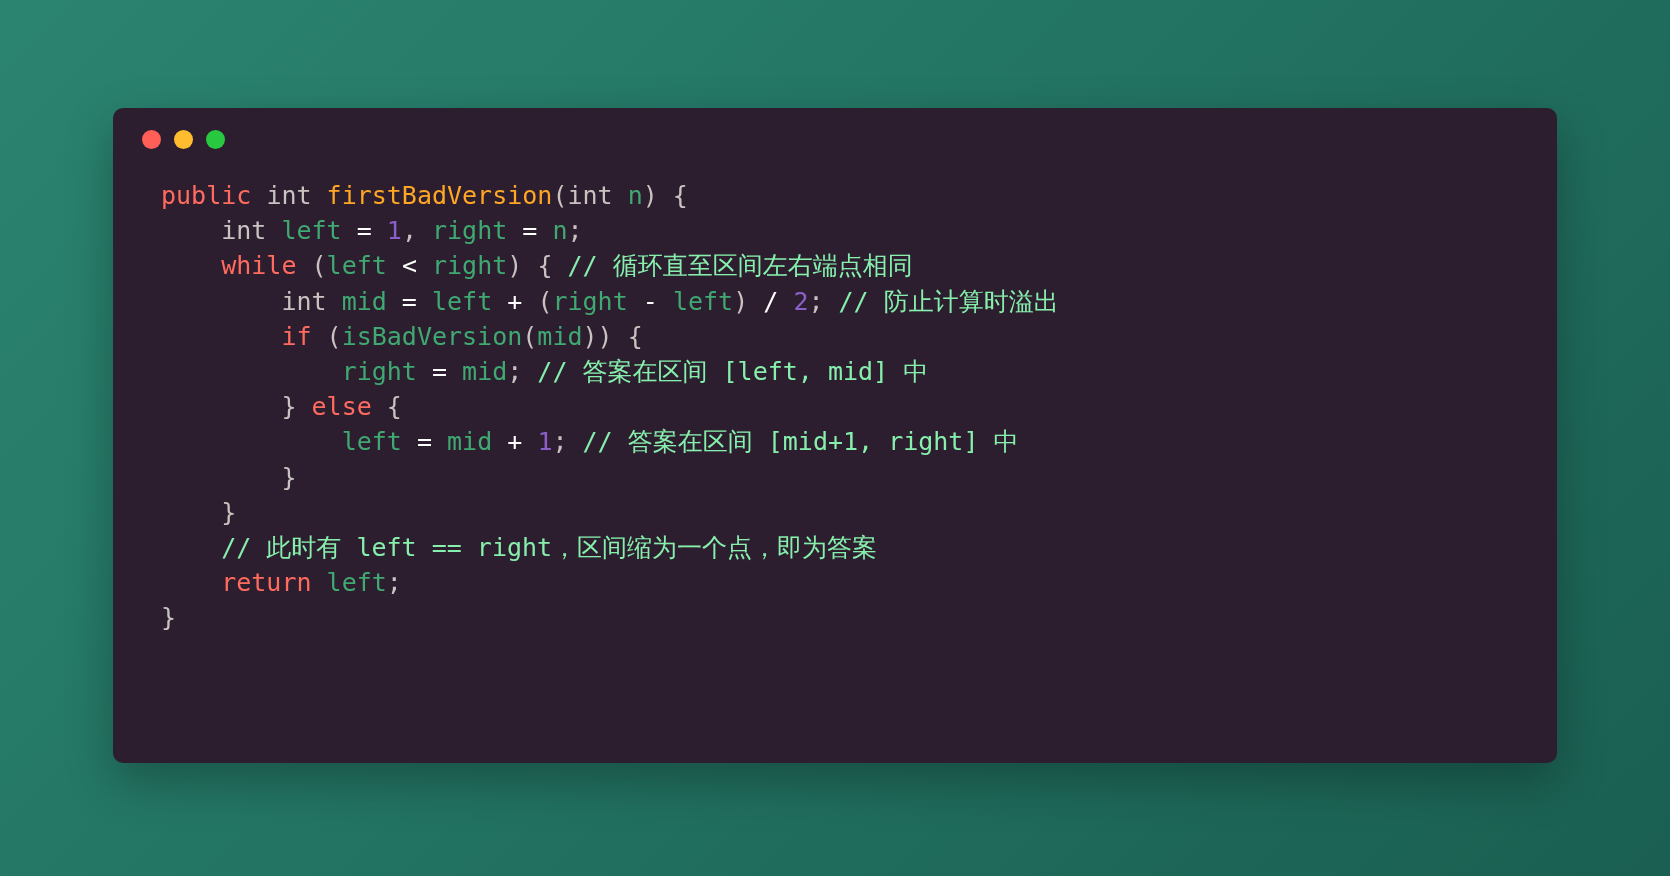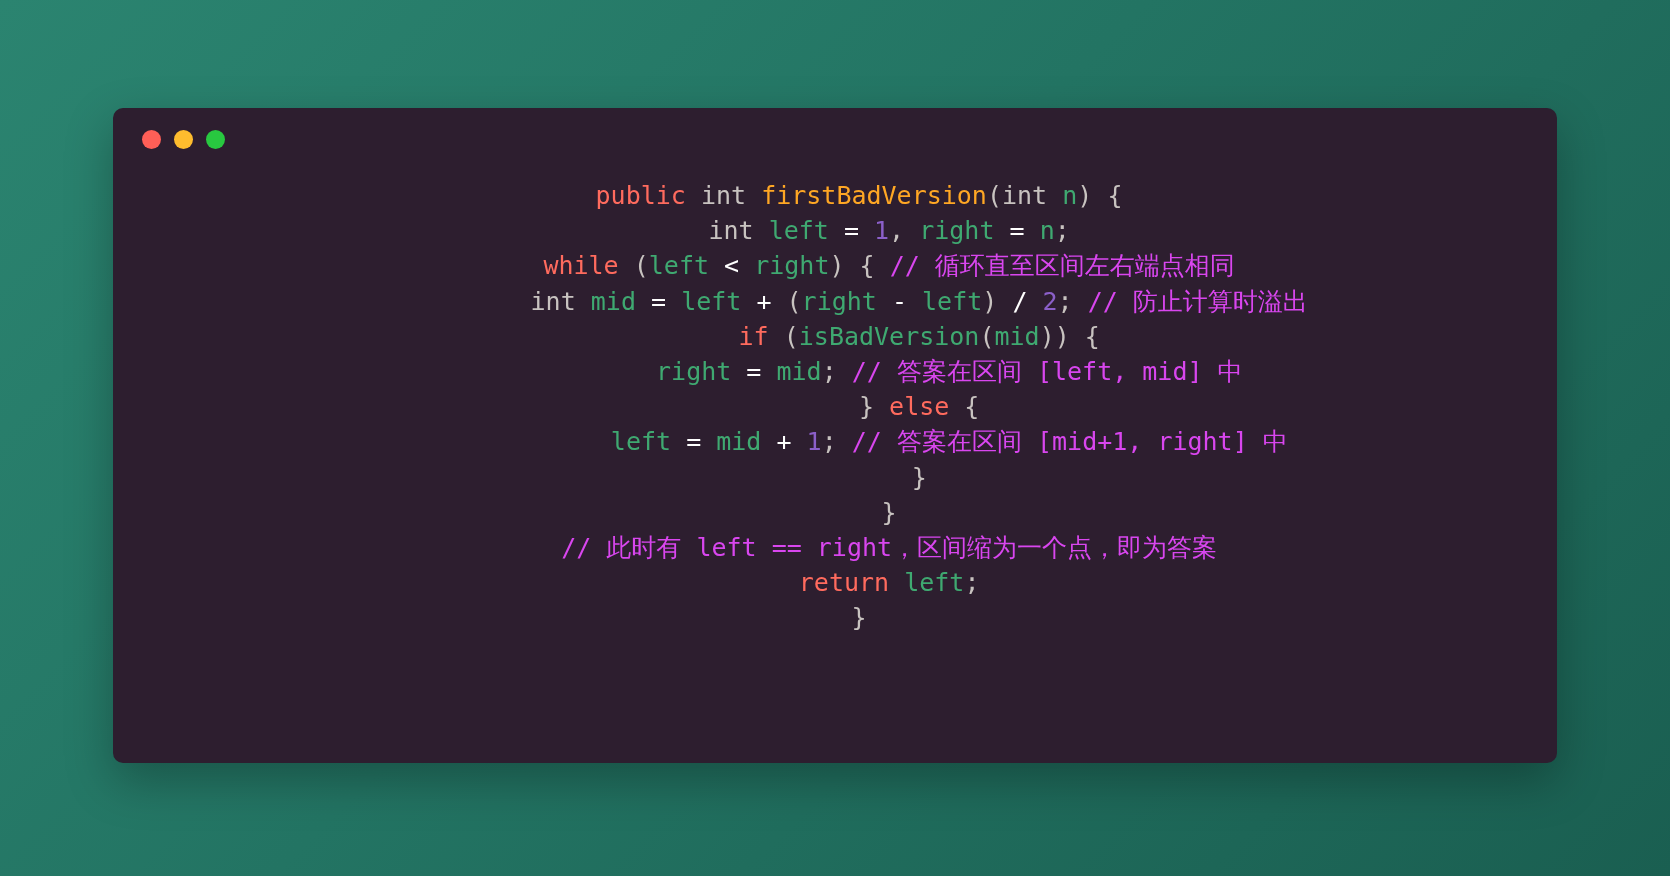--- a/index.html
+++ b/index.html
@@ -49,31 +49,31 @@
   .dot-max    { background: #28c840; }
 
   .code-body {
     padding: 38px 0 0 48px;
     font-family: "DejaVu Sans Mono", monospace;
     font-size: 25px;
     line-height: 35.2px;
     white-space: pre;
     letter-spacing: 0px;
   }
-  .line { white-space: pre; min-height: 35.2px; text-align: center; }
+  .line { white-space: pre; min-height: 35.2px; }
 
   
   .kw      { color: #ff6b5e; }   
   .type    { color: #c8c3c0; }   
   .fn      { color: #ffa724; }   
   .var     { color: #3fa971; }   
   .num     { color: #8b5fc9; }   
   .punc    { color: #c8c3c0; }   
   .op      { color: #ffffff; }   
-  .cmt     { color: #d946ef; }   
+  .cmt     { color: #86efac; }   
 </style>
 </head>
 <body>
 
 <div class="code-card">
 
   <div class="titlebar">
     <span class="dot dot-close"></span>
     <span class="dot dot-min"></span>
     <span class="dot dot-max"></span>

